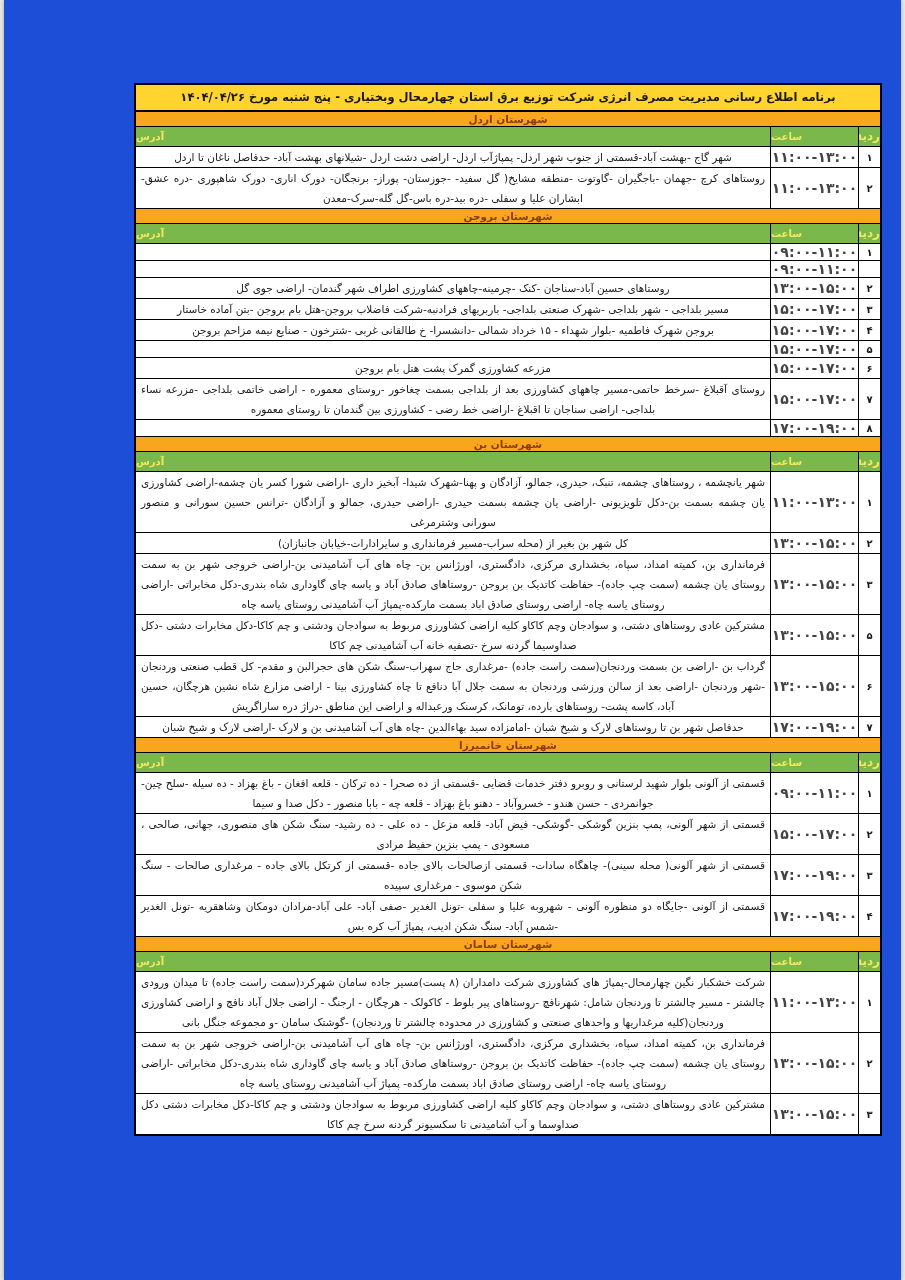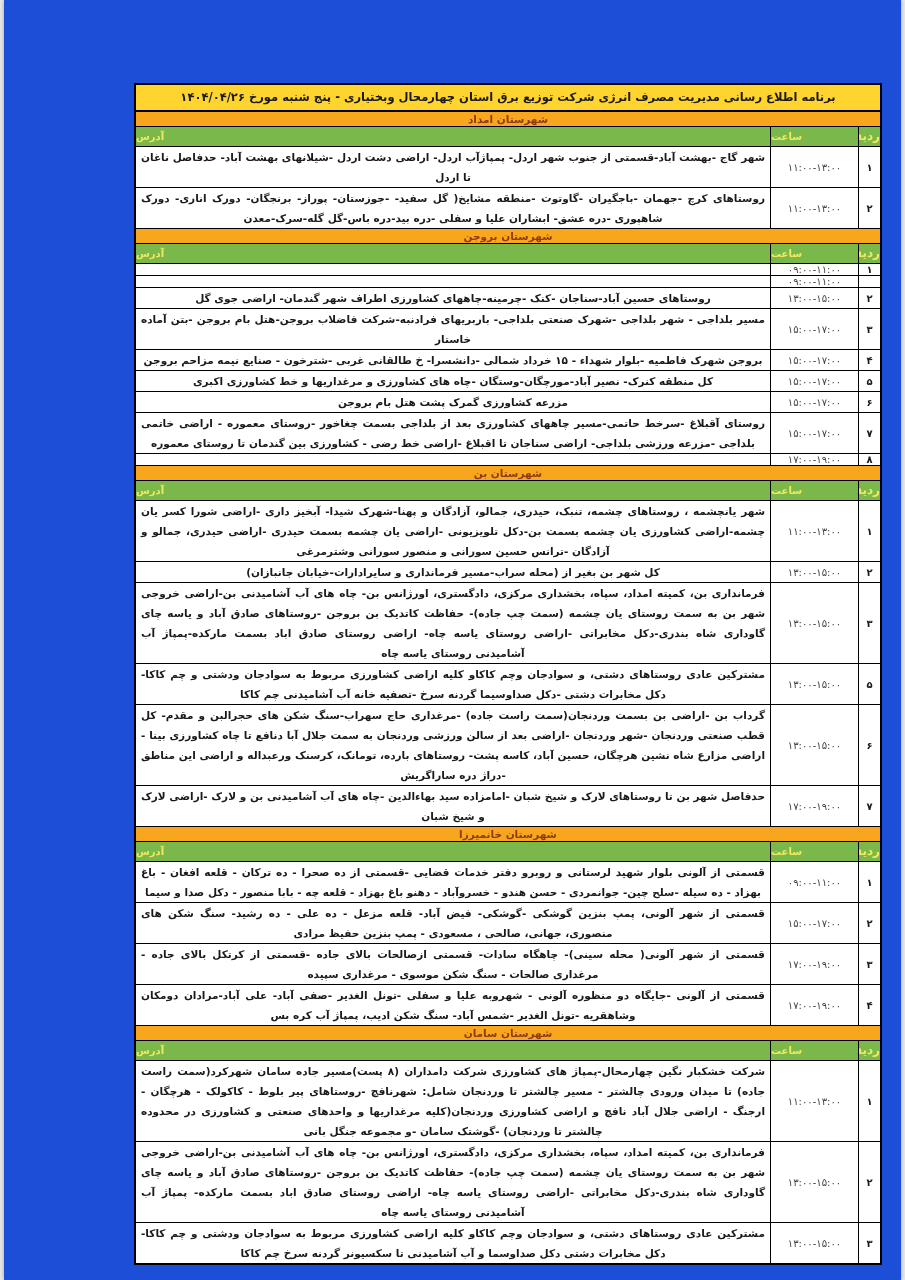--- a/index.html
+++ b/index.html
@@ -15,33 +15,33 @@
   .section-name{color:var(--section-text);font-weight:bold;font-size:10.5px;line-height:14px;display:block}
   .grid-row{display:grid;grid-template-columns:22px 88px 1fr}
   .cols-head{background:var(--header-bg);border-bottom:1px solid #000;color:var(--header-text);font-weight:bold}
   .cols-head .cell{line-height:19px;height:19px;text-align:left;font-size:10px;overflow:hidden}
   .cols-head .no-h{font-size:12px}
   .row{border-bottom:1px solid #000;background:#fff}
   section:last-child .rows .row:last-child{border-bottom:none}
   .cell-no{border-left:1px solid #000}
   .cell-time{border-left:1px solid #000}
   .no{display:flex;align-items:center;justify-content:center;font-size:10px;font-weight:bold;color:var(--ink)}
-  .time{display:flex;align-items:center;justify-content:center;direction:ltr;font-size:10px;font-weight:normal;color:var(--time-ink);white-space:nowrap;letter-spacing:-0.3px}
-  .addr{font-size:10.5px;line-height:20px;min-height:20px;padding:0 5px;text-align:justify;text-align-last:center;font-weight:bold;color:var(--ink)}
+  .time{display:flex;align-items:center;justify-content:center;direction:ltr;font-size:14px;font-weight:bold;color:var(--time-ink);white-space:nowrap;letter-spacing:-0.3px}
+  .addr{font-size:10.5px;line-height:20px;min-height:20px;padding:0 5px;text-align:justify;text-align-last:center;font-weight:normal;color:var(--ink)}
 </style>
 </head>
 <body>
 
 <div class="page">
   <div class="doc-table">
     <div class="title-row">برنامه اطلاع رسانی مدیریت مصرف انرژی شرکت توزیع برق استان چهارمحال وبختیاری - پنج شنبه مورخ ۱۴۰۴/۰۴/۲۶</div>
     <div id="sections">
   <section>
     <div class="section-bar">
-      <span class="section-name">شهرستان امداد</span>
+      <span class="section-name">شهرستان اردل</span>
     </div>
     <div class="grid-row cols-head">
       <div class="cell no-h cell-no">ردیف</div>
       <div class="cell time-h cell-time">ساعت</div>
       <div class="cell addr-h">آدرس</div>
     </div>
     <div class="rows">
   <div class="grid-row row">
     <div class="no cell-no">۱</div>
     <div class="time cell-time">۱۱:۰۰-۱۳:۰۰</div>
@@ -90,33 +90,32 @@
 
   <div class="grid-row row">
     <div class="no cell-no">۴</div>
     <div class="time cell-time">۱۵:۰۰-۱۷:۰۰</div>
     <div class="addr">بروجن شهرک فاطمیه -بلوار شهداء - ۱۵ خرداد شمالی -دانشسرا- خ طالقانی غربی -شترخون - صنایع نیمه مزاحم بروجن</div>
   </div>
 
   <div class="grid-row row">
     <div class="no cell-no">۵</div>
     <div class="time cell-time">۱۵:۰۰-۱۷:۰۰</div>
-    <div class="addr">کل منطقه کنرک- نصیر آباد-مورچگان-وستگان -چاه های کشاورزی و مرغداریها و خط کشاورزی اکبری</div>
   </div>
 
   <div class="grid-row row">
     <div class="no cell-no">۶</div>
     <div class="time cell-time">۱۵:۰۰-۱۷:۰۰</div>
     <div class="addr">مزرعه کشاورزی گمرک پشت هتل بام بروجن</div>
   </div>
 
   <div class="grid-row row">
     <div class="no cell-no">۷</div>
     <div class="time cell-time">۱۵:۰۰-۱۷:۰۰</div>
-    <div class="addr">روستای آقبلاغ -سرخط حاتمی-مسیر چاههای کشاورزی بعد از بلداجی بسمت چغاخور -روستای معموره - اراضی خاتمی بلداجی -مزرعه ورزشی بلداجی- اراضی سناجان تا اقبلاغ -اراضی خط رضی - کشاورزی بین گندمان تا روستای معموره</div>
+    <div class="addr">روستای آقبلاغ -سرخط حاتمی-مسیر چاههای کشاورزی بعد از بلداجی بسمت چغاخور -روستای معموره - اراضی خاتمی بلداجی -مزرعه نساء بلداجی- اراضی سناجان تا اقبلاغ -اراضی خط رضی - کشاورزی بین گندمان تا روستای معموره</div>
   </div>
 
   <div class="grid-row row">
     <div class="no cell-no">۸</div>
     <div class="time cell-time">۱۷:۰۰-۱۹:۰۰</div>
   </div>
 </div>
   </section>
 
   <section>

